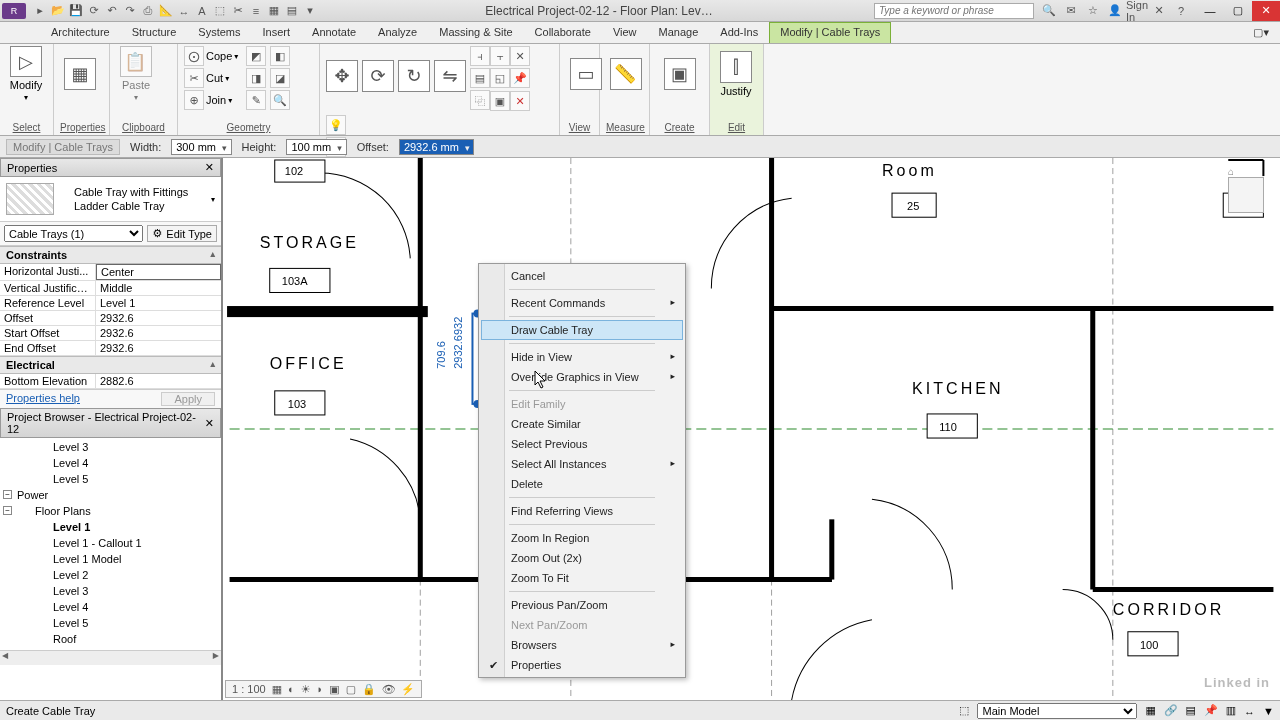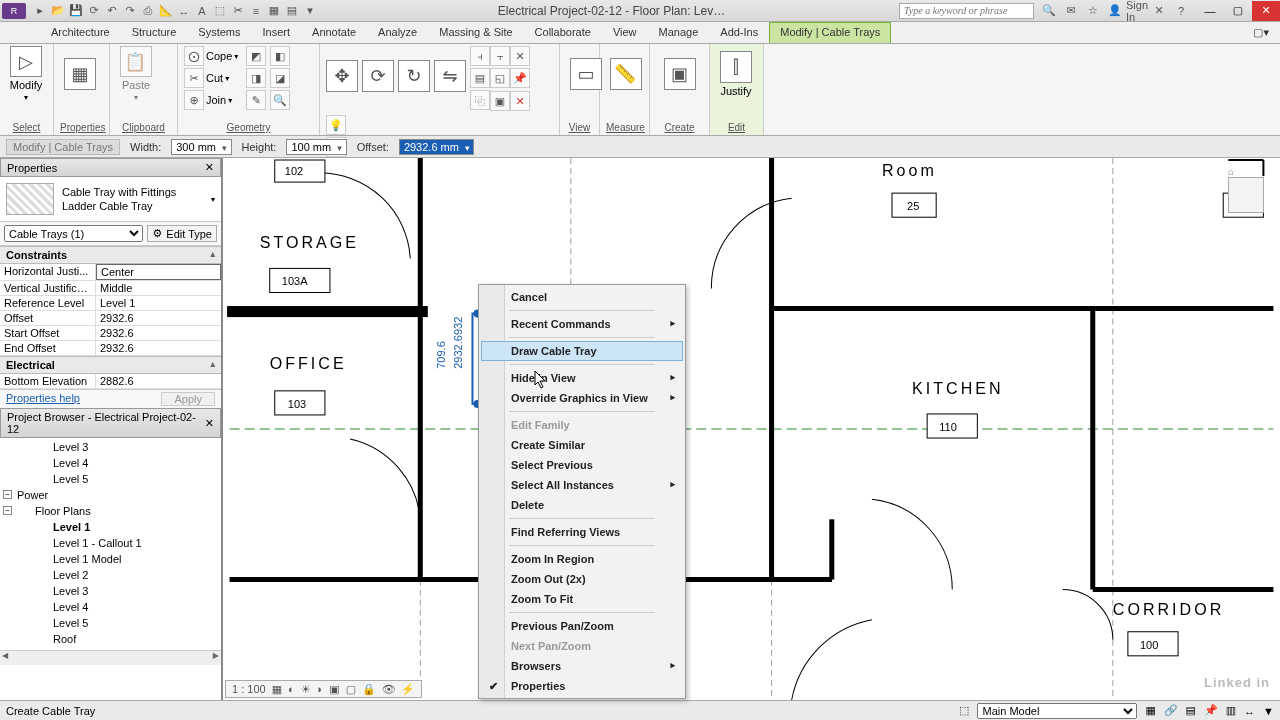--- a/index.html
+++ b/index.html
@@ -4,21 +4,21 @@
 <style>
 * { margin: 0; padding: 0; box-sizing: border-box; font-family: "Segoe UI", Tahoma, sans-serif; font-size: 11px; }
 body { width: 1280px; height: 720px; overflow: hidden; background: #fff; position: relative; }
 
 
 .titlebar { height: 22px; background: linear-gradient(#e8e8e8,#d8d8d8); display: flex; align-items: center; border-bottom: 1px solid #aaa; }
 .titlebar .qat { display: flex; gap: 2px; padding: 0 6px; }
 .titlebar .qat span { width: 16px; height: 16px; display: inline-flex; align-items: center; justify-content: center; color: #555; }
 .titlebar .app-logo { width: 24px; height: 16px; background: #6a3a8a; color: #fff; display: flex; align-items: center; justify-content: center; font-size: 9px; margin-left: 2px; border-radius: 2px; }
 .titlebar .title { flex: 1; text-align: center; color: #444; font-size: 12px; }
-.titlebar .search-box { width: 135px; height: 16px; border: 1px solid #aaa; background: #fff; color: #999; font-style: italic; padding: 0 4px; font-size: 10px; font-family: Liberation Serif, serif; }
+.titlebar .search-box { width: 160px; height: 16px; border: 1px solid #aaa; background: #fff; color: #999; font-style: italic; padding: 0 4px; font-size: 10px; }
 .titlebar .right-icons { display: flex; gap: 4px; padding: 0 6px; align-items: center; }
 .titlebar .right-icons span { width: 18px; height: 16px; display: inline-flex; align-items: center; justify-content: center; color: #555; }
 .titlebar .signin { color: #444; padding: 0 6px; }
 .win-btns { display: flex; }
 .win-btns span { width: 28px; height: 20px; display: flex; align-items: center; justify-content: center; }
 .win-close { background: #d93434; color: #fff; }
 
 
 .ribbon-tabs { height: 22px; background: #f0f0f0; display: flex; border-bottom: 1px solid #aaa; padding-left: 40px; }
 .ribbon-tabs .tab { padding: 3px 10px; color: #333; border: 1px solid transparent; }
@@ -44,21 +44,21 @@
 .opts .dropdown-arrow::after { content: "▾"; font-size: 9px; color: #555; }
 .opts .combo.sel .dropdown-arrow::after { color: #eee; }
 
 
 .main { position: absolute; top: 158px; left: 0; right: 0; bottom: 20px; display: flex; }
 
 
 .props { width: 222px; border-right: 1px solid #888; display: flex; flex-direction: column; background: #f8f8f8; }
 .panel-title { background: linear-gradient(#e8e8e8,#d4d4d4); border: 1px solid #999; padding: 2px 6px; display: flex; justify-content: space-between; align-items: center; font-size: 11px; }
 .panel-title .x { cursor: pointer; }
-.type-sel { display: flex; align-items: center; padding: 6px; gap: 8px; border-bottom: 1px solid #ccc; background: #fff; }
+.type-sel { display: flex; align-items: center; padding: 6px; gap: 20px; border-bottom: 1px solid #ccc; background: #fff; }
 .type-sel .thumb { width: 48px; height: 32px; border: 1px solid #aaa; background: repeating-linear-gradient(45deg,#ddd,#ddd 3px,#fff 3px,#fff 6px); }
 .type-sel .names { flex: 1; line-height: 1.3; }
 .inst-row { display: flex; padding: 3px 4px; gap: 4px; border-bottom: 1px solid #ccc; }
 .inst-row select { flex: 1; font-size: 11px; }
 .inst-row .edit-type { border: 1px solid #aaa; padding: 1px 4px; background: #f4f4f4; display: flex; gap: 4px; align-items: center; }
 .prop-cat { background: #e9e9e9; padding: 2px 6px; font-weight: bold; border-top: 1px solid #bbb; border-bottom: 1px solid #bbb; position: relative; }
 .prop-cat::after { content: "▴"; position: absolute; right: 6px; font-size: 9px; color: #666; }
 .prop-grid { background: #fff; }
 .prop-row { display: flex; border-bottom: 1px solid #ddd; }
 .prop-row .k { width: 96px; padding: 1px 4px; border-right: 1px solid #ddd; white-space: nowrap; overflow: hidden; text-overflow: ellipsis; }
@@ -91,21 +91,21 @@
 .arc { stroke: #000; stroke-width: 1; fill: none; }
 .grid-dash { stroke: #888; stroke-width: 0.8; stroke-dasharray: 6 4; }
 .green-dash { stroke: #2a8a2a; stroke-width: 1; stroke-dasharray: 10 5; }
 .sel-blue { stroke: #1a5fb4; fill: none; stroke-width: 2; }
 
 
 .vcb { position: absolute; left: 2px; bottom: 2px; height: 18px; background: #f4f4f4; border: 1px solid #aaa; display: flex; align-items: center; gap: 6px; padding: 0 6px; }
 .vcb span { color: #555; }
 
 
-.ctxmenu { position: absolute; left: 478px; top: 284px; width: 208px; background: #f2f2f2; border: 1px solid #9a9a9a; box-shadow: 2px 2px 5px rgba(0,0,0,0.25); padding: 2px; z-index: 100; font-weight: bold; }
+.ctxmenu { position: absolute; left: 478px; top: 263px; width: 208px; background: #f2f2f2; border: 1px solid #9a9a9a; box-shadow: 2px 2px 5px rgba(0,0,0,0.25); padding: 2px; z-index: 100; }
 .ctxmenu .mi { padding: 4px 24px 4px 30px; color: #222; position: relative; white-space: nowrap; }
 .ctxmenu .mi.hover { background: #cde6f7; border: 1px solid #7bb3dd; padding: 3px 23px 3px 29px; }
 .ctxmenu .mi.disabled { color: #999; }
 .ctxmenu .mi.hasarrow::after { content: "▸"; position: absolute; right: 8px; font-size: 9px; }
 .ctxmenu .sep { height: 1px; background: #ccc; margin: 3px 28px 3px 28px; }
 .ctxmenu .check::before { content: "✔"; position: absolute; left: 8px; }
 .ctxmenu .leftstrip { position: absolute; left: 0; top: 0; bottom: 0; width: 26px; background: #eaeaea; border-right: 1px solid #d0d0d0; }
 .ctxmenu .items { position: relative; }
 
 

